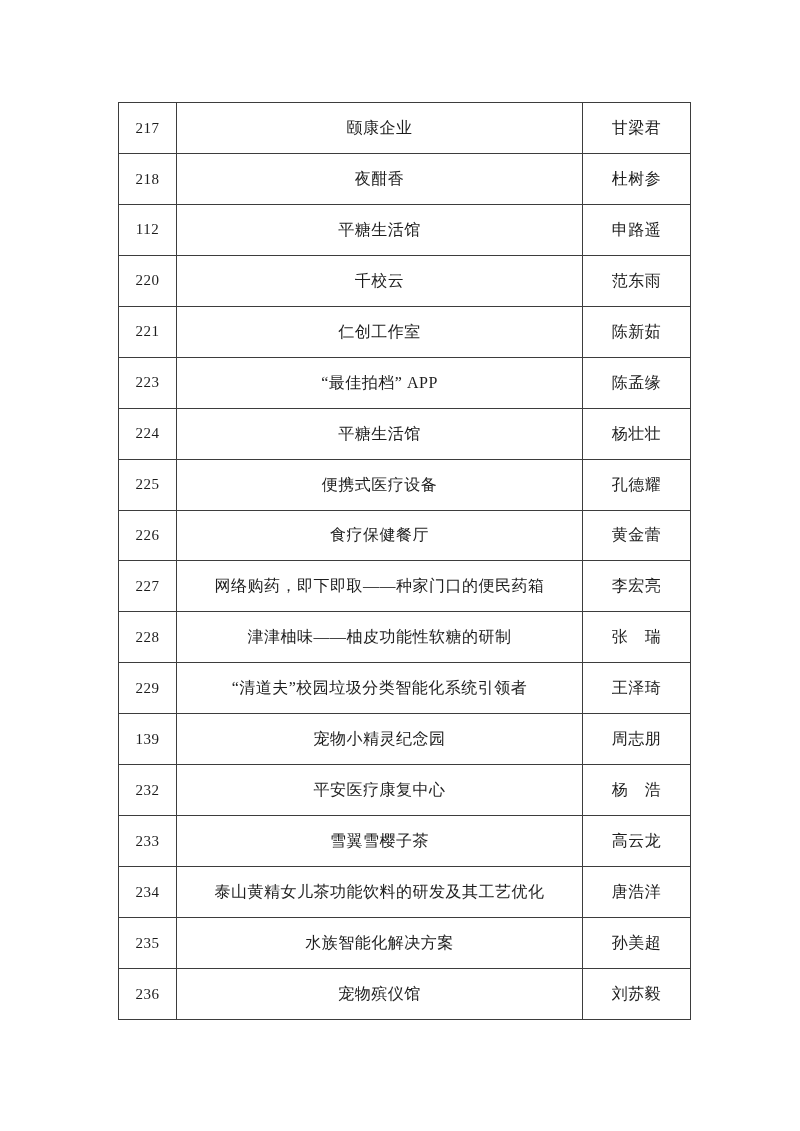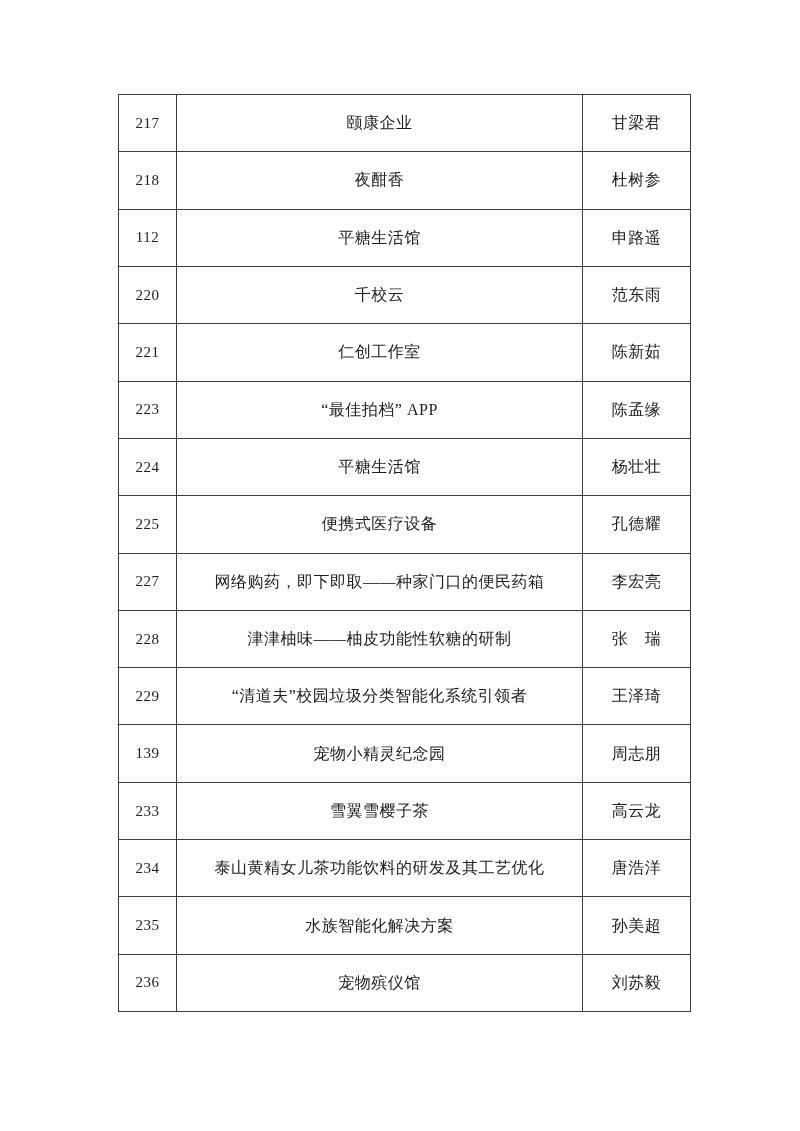--- a/index.html
+++ b/index.html
@@ -13,20 +13,21 @@
     background: #ffffff;
     font-family: "Liberation Serif", "DejaVu Serif", serif;
     color: #1d1d1d;
     position: relative;
     overflow: hidden;
   }
   .doc-page {
     position: absolute;
     inset: 0;
     background: #ffffff;
+    margin-top: 8px;
   }
   table.roster {
     position: absolute;
     left: 118px;
     top: 94px;
     width: 572px;
     height: 918px;
     border-collapse: collapse;
     table-layout: fixed;
   }
@@ -96,38 +97,48 @@
           <td class="num-cell">224</td>
           <td class="project-cell">平糖生活馆</td>
           <td class="person-cell">杨壮壮</td>
         </tr>
         <tr>
           <td class="num-cell">225</td>
           <td class="project-cell">便携式医疗设备</td>
           <td class="person-cell">孔德耀</td>
         </tr>
         <tr>
+          <td class="num-cell">226</td>
+          <td class="project-cell">食疗保健餐厅</td>
+          <td class="person-cell">黄金蕾</td>
+        </tr>
+        <tr>
           <td class="num-cell">227</td>
           <td class="project-cell">网络购药，即下即取——种家门口的便民药箱</td>
           <td class="person-cell">李宏亮</td>
         </tr>
         <tr>
           <td class="num-cell">228</td>
           <td class="project-cell">津津柚味——柚皮功能性软糖的研制</td>
           <td class="person-cell">张　瑞</td>
         </tr>
         <tr>
           <td class="num-cell">229</td>
           <td class="project-cell">“清道夫”校园垃圾分类智能化系统引领者</td>
           <td class="person-cell">王泽琦</td>
         </tr>
         <tr>
           <td class="num-cell">139</td>
           <td class="project-cell">宠物小精灵纪念园</td>
           <td class="person-cell">周志朋</td>
+        </tr>
+        <tr>
+          <td class="num-cell">232</td>
+          <td class="project-cell">平安医疗康复中心</td>
+          <td class="person-cell">杨　浩</td>
         </tr>
         <tr>
           <td class="num-cell">233</td>
           <td class="project-cell">雪翼雪樱子茶</td>
           <td class="person-cell">高云龙</td>
         </tr>
         <tr>
           <td class="num-cell">234</td>
           <td class="project-cell">泰山黄精女儿茶功能饮料的研发及其工艺优化</td>
           <td class="person-cell">唐浩洋</td>

